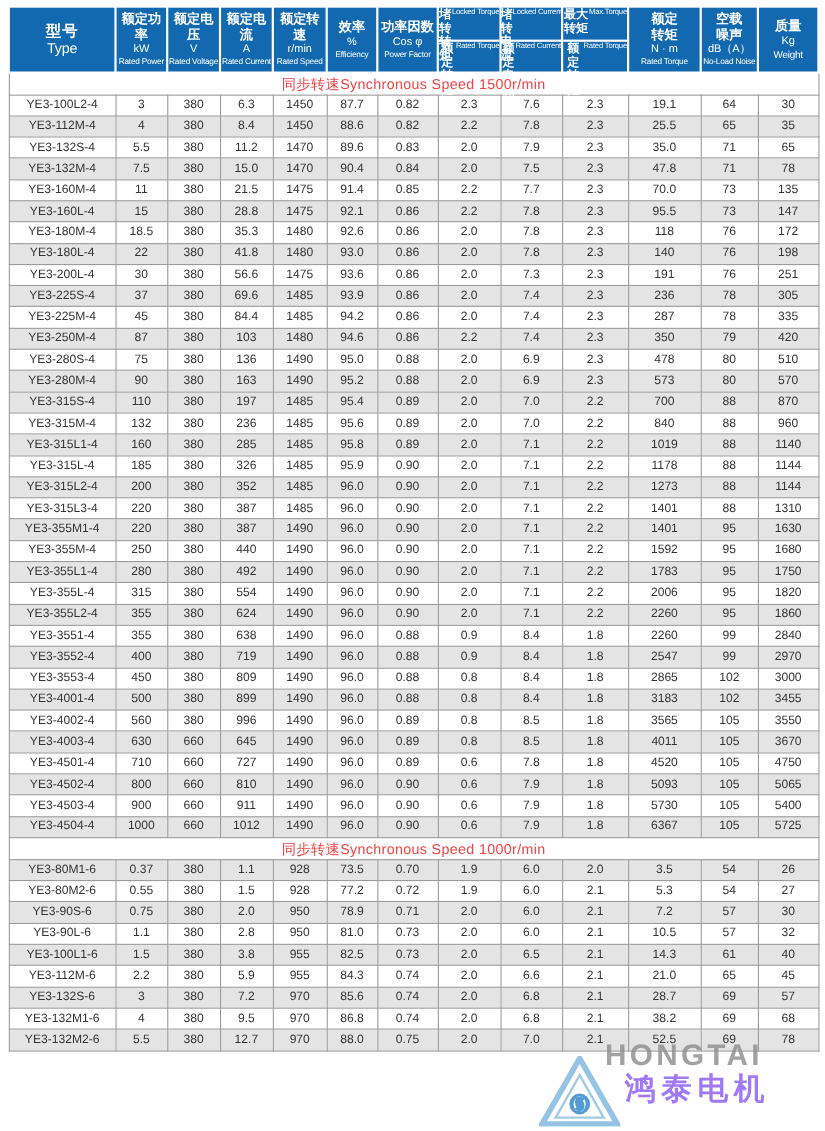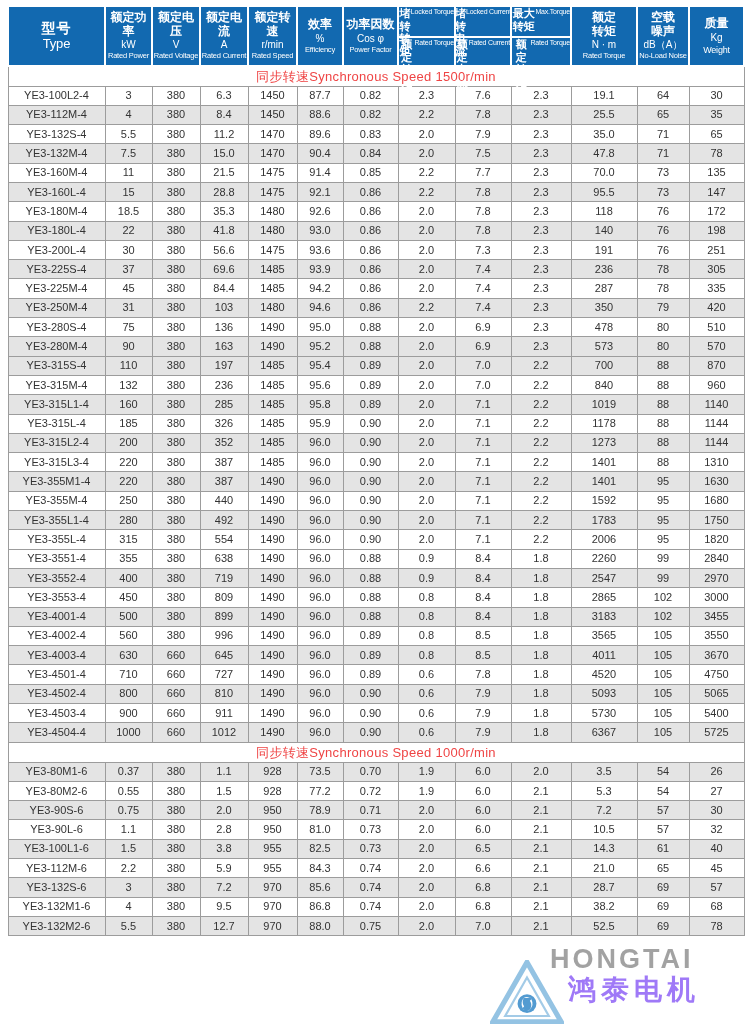--- a/index.html
+++ b/index.html
@@ -328,21 +328,21 @@
           <td>0.86</td>
           <td>2.0</td>
           <td>7.4</td>
           <td>2.3</td>
           <td>287</td>
           <td>78</td>
           <td>335</td>
         </tr>
         <tr class="gray">
           <td>YE3-250M-4</td>
-          <td>31</td>
+          <td>87</td>
           <td>380</td>
           <td>103</td>
           <td>1480</td>
           <td>94.6</td>
           <td>0.86</td>
           <td>2.2</td>
           <td>7.4</td>
           <td>2.3</td>
           <td>350</td>
           <td>79</td>
@@ -520,20 +520,35 @@
           <td>554</td>
           <td>1490</td>
           <td>96.0</td>
           <td>0.90</td>
           <td>2.0</td>
           <td>7.1</td>
           <td>2.2</td>
           <td>2006</td>
           <td>95</td>
           <td>1820</td>
+        </tr>
+        <tr class="gray">
+          <td>YE3-355L2-4</td>
+          <td>355</td>
+          <td>380</td>
+          <td>624</td>
+          <td>1490</td>
+          <td>96.0</td>
+          <td>0.90</td>
+          <td>2.0</td>
+          <td>7.1</td>
+          <td>2.2</td>
+          <td>2260</td>
+          <td>95</td>
+          <td>1860</td>
         </tr>
         <tr>
           <td>YE3-3551-4</td>
           <td>355</td>
           <td>380</td>
           <td>638</td>
           <td>1490</td>
           <td>96.0</td>
           <td>0.88</td>
           <td>0.9</td>

